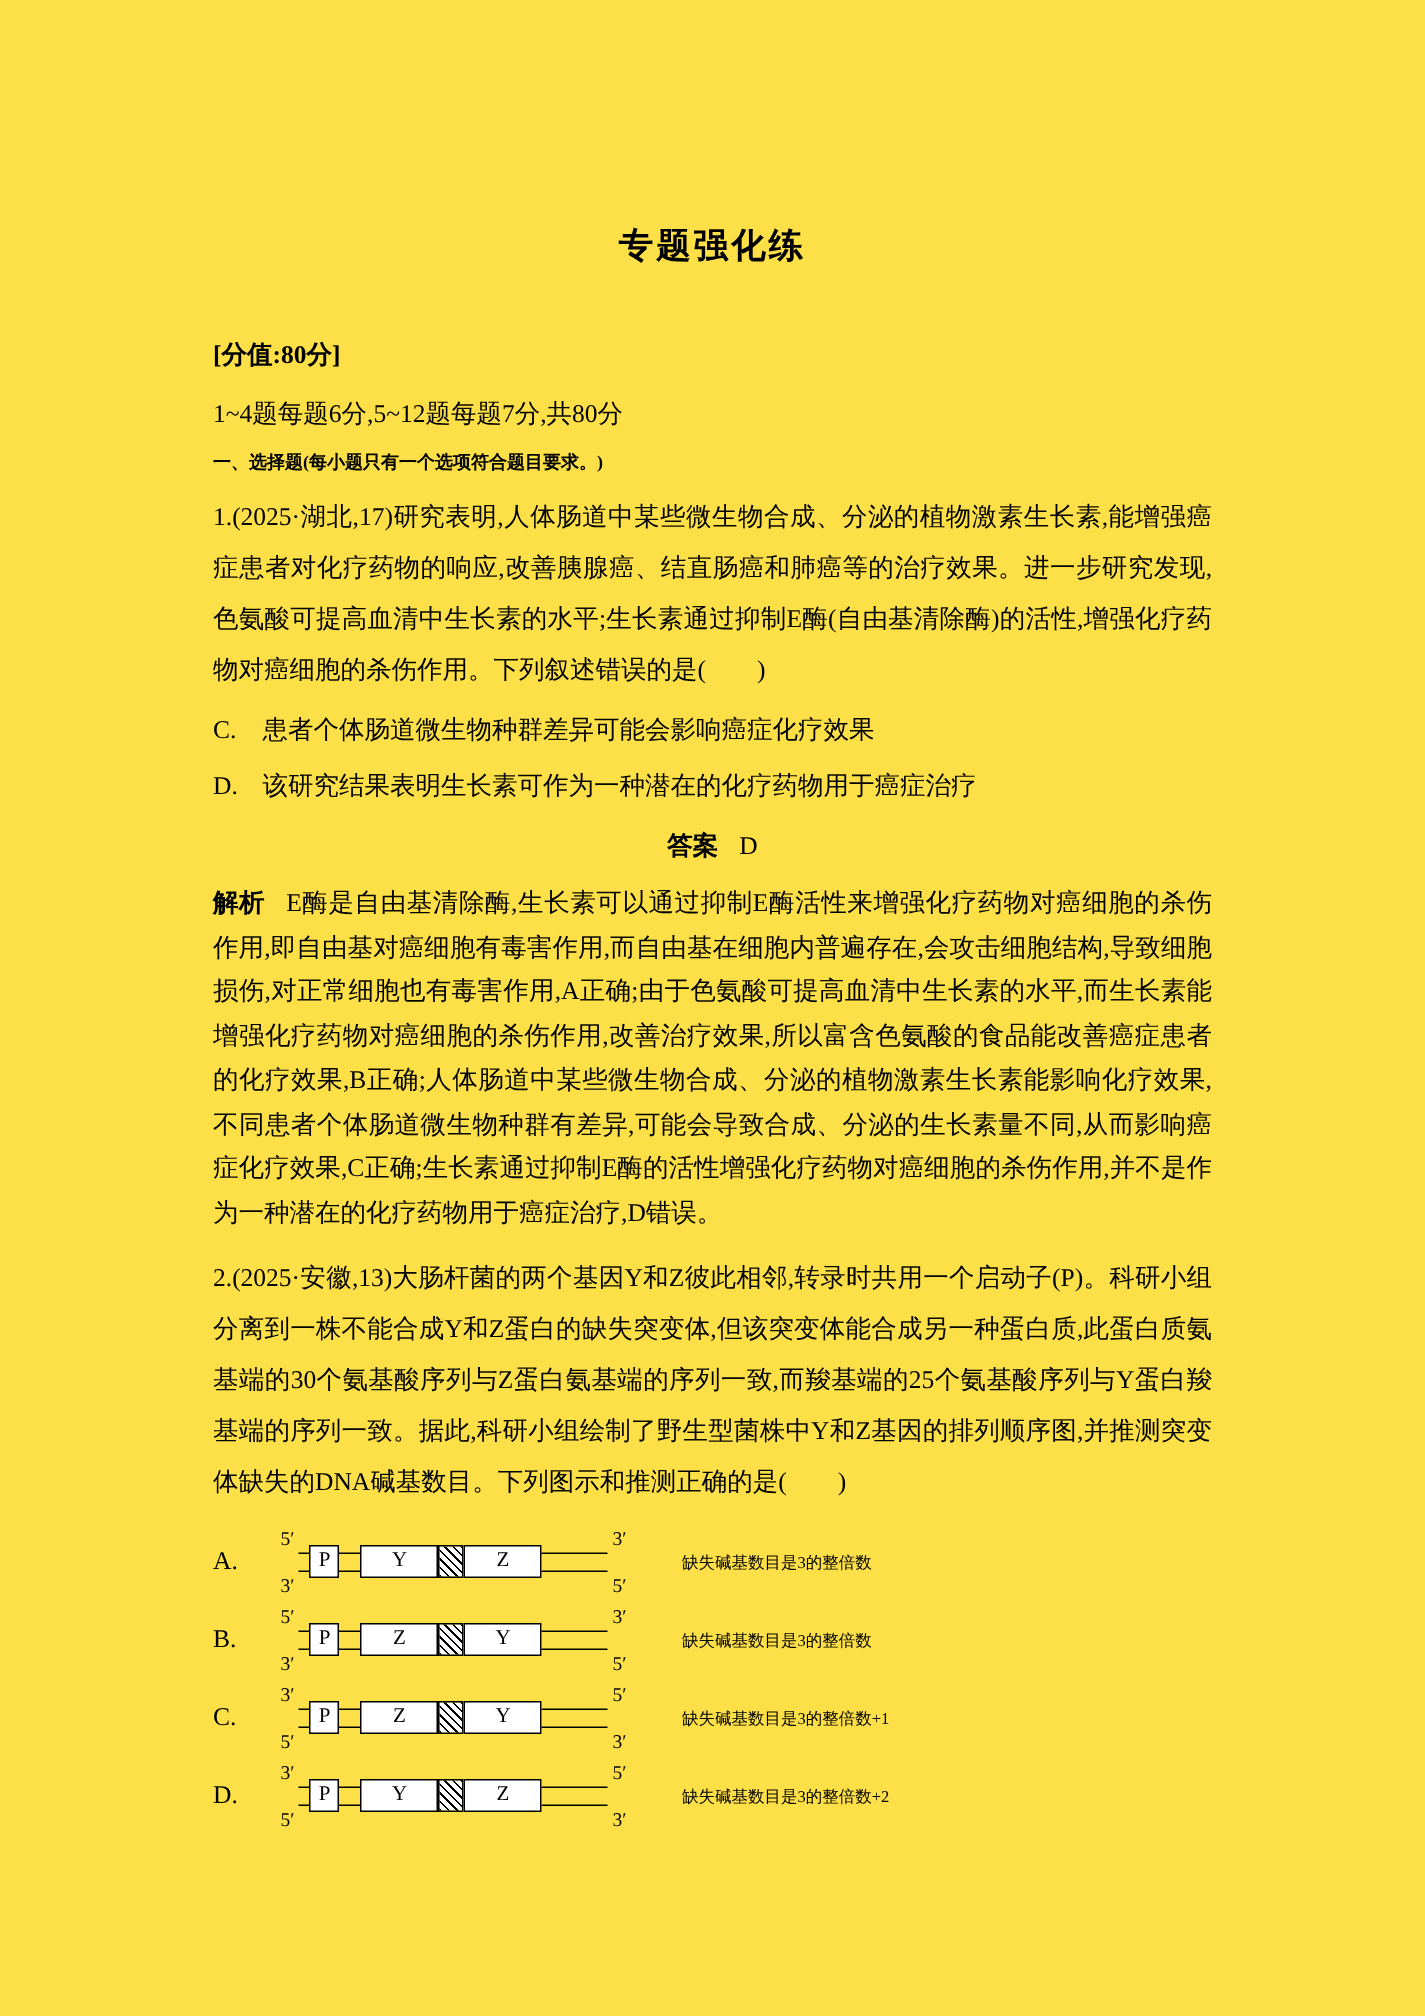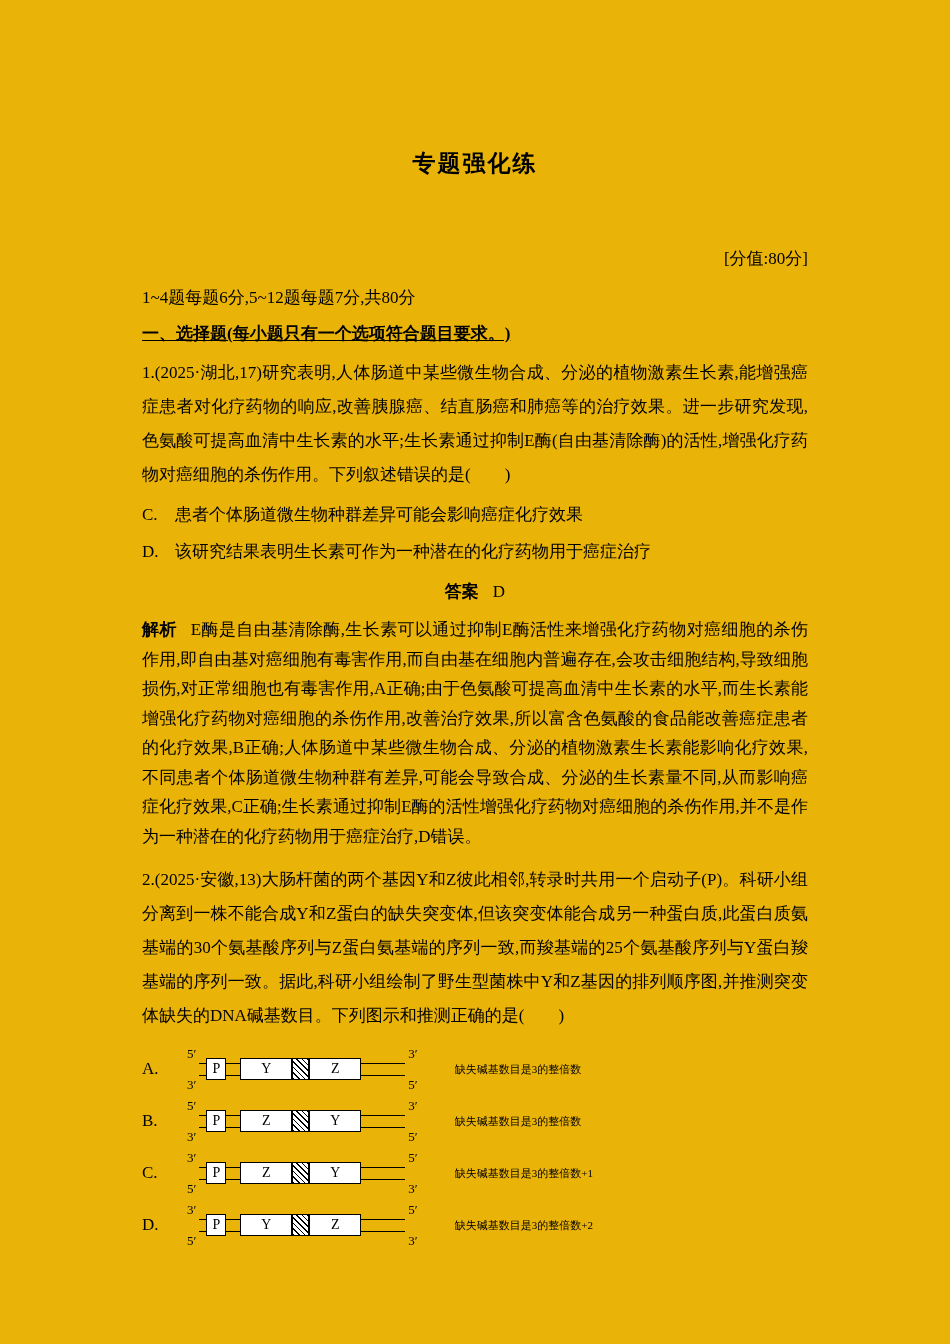--- a/index.html
+++ b/index.html
@@ -1,35 +1,35 @@
 <!DOCTYPE html>
 <html><head>
 <meta charset="utf-8">
 <style>
   html,body{margin:0;padding:0;background:#e8e8e8;}
   .page{
     position:relative;
     width:950px;height:1344px;
     margin:0 auto;
-    background:#eab308;
+    background:#fde047;
     color:#000;
     font-family:"Liberation Serif","DejaVu Serif",serif;
     box-sizing:border-box;
     padding:148px 142px 0 142px;
     overflow:hidden;
   }
   .page-title{
     font-size:23px;font-weight:bold;text-align:center;
     margin:0;letter-spacing:2px;
   }
   .score-line{
-    text-align:right;font-size:17px;margin:68px 0 0 0;
+    text-align:left;font-size:17px;margin:46px 0 0 0;font-weight:bold;
   }
   .points-line{font-size:17px;margin:16px 0 0 0;}
-  .section-heading{font-size:17px;font-weight:bold;margin:13px 0 0 0;text-decoration:underline;}
+  .section-heading{font-size:12px;font-weight:bold;margin:13px 0 0 0;}
   .stem{
     font-size:17px;line-height:34px;text-align:justify;
     margin:11px 0 0 0;
   }
   .options{margin:4px 0 0 0;}
   .option-line{font-size:17px;margin:0;line-height:37px;}
   .opt-letter{display:inline-block;min-width:33px;}
   .answer-line{font-size:17px;margin:5px 0 0 0;line-height:34px;text-align:center;}
   .inline-label{font-weight:bold;margin-right:14px;}
   .analysis{

